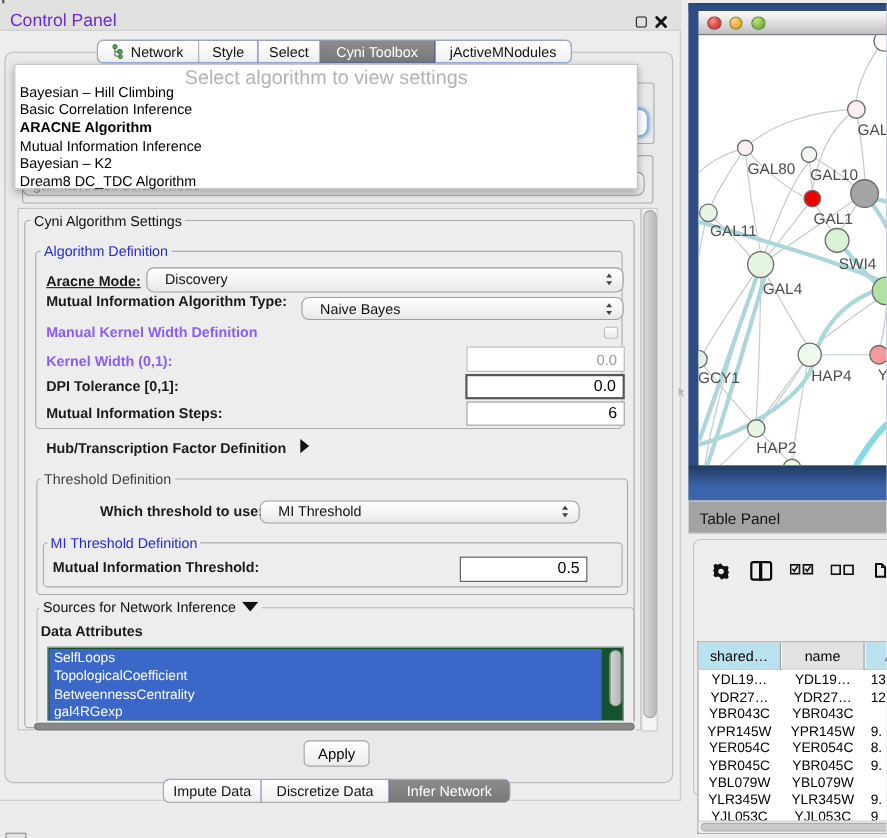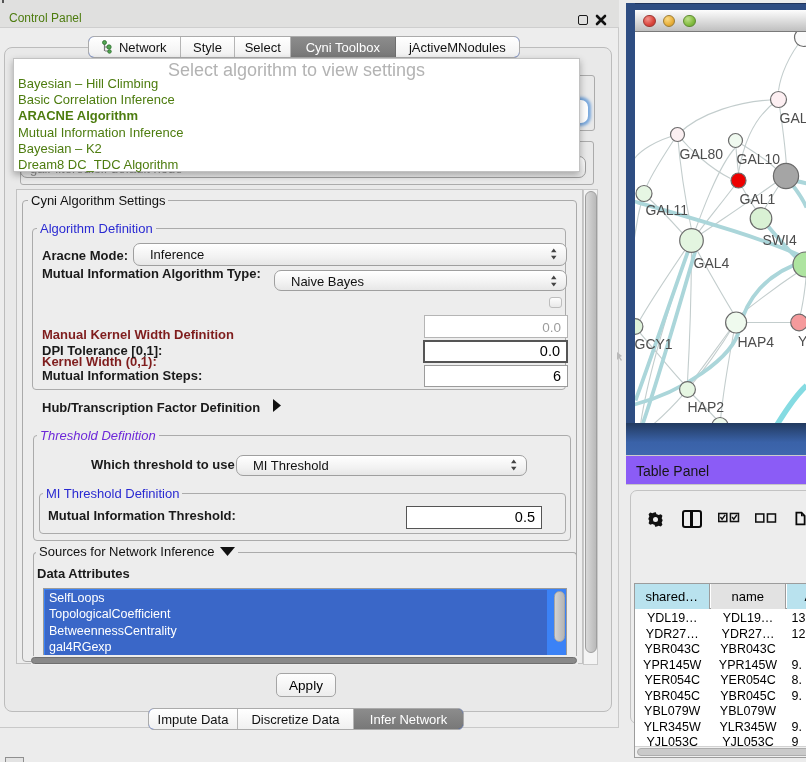--- a/index.html
+++ b/index.html
@@ -1,36 +1,36 @@
 <!DOCTYPE html>
 <html><head>
 <meta charset="utf-8">
 <style>
   * { margin:0; padding:0; box-sizing:border-box; }
   html,body { width:806px; height:762px; background:#ececec; font-family:"Liberation Sans", sans-serif; position:relative; overflow:hidden; }
   .abs { position:absolute; }
   .tb-title { position:absolute; padding:0 3px; background:#ededed; font-size:13px; line-height:13px; white-space:nowrap; }
   .lbl { position:absolute; font-size:13px; font-weight:bold; color:#1a1a1a; white-space:nowrap; line-height:15px; }
-  .lbl.dis { color:#7f1d1d;margin-top:33px; }
+  .lbl.dis { color:#8b5cf6; }
   .combo { position:absolute; border:1px solid #9f9f9f; border-radius:7px; background:linear-gradient(#ffffff,#f2f2f2 60%,#e7e7e7); box-shadow:inset 0 1px 0 #fff; }
   .combo .ct { position:absolute; left:16px; top:50%; transform:translateY(-50%); font-size:13px; color:#111; white-space:nowrap; }
   .combo .ar { position:absolute; right:8.5px; top:50%; transform:translateY(-50%); width:7.5px; height:12.5px; }
   .field { position:absolute; background:#fff; border:1px solid #a8a8a8; font-size:13px; text-align:right; }
   .field span { position:absolute; right:6px; top:50%; transform:translateY(-50%); font-size:14.5px; }
   .seg { position:absolute; height:22px; display:flex; border:1px solid #ababab; border-radius:6px; background:#1d4ed8; overflow:hidden; font-size:13px; }
   .seg > div { display:flex; align-items:center; justify-content:center; border-right:1px solid #b5b5b5; color:#111; background:linear-gradient(#ffffff,#f0f0f0); white-space:nowrap; }
   .seg > div:last-child { border-right:none; }
   .seg > div.sel { background:linear-gradient(#8c8c8c,#787878); color:#fff; border-right-color:#6e6e6e; }
 </style>
 </head>
 <body>
 
 <div class="abs" id="ctrlwin" style="left:0; top:5; width:619px; height:728px; background:#ededed; border-right:1px solid #c9c9c9; border-bottom:1px solid #c9c9c9;"></div>
 <div class="abs" style="left:0; top:5; width:619px; height:28px; background:#e0e0df; border-bottom:1px solid #cecece;">
-  <span style="position:absolute; left:9px; top:11px; font-size:12px; color:#4d7c0f;">Control Panel</span>
+  <span style="position:absolute; left:9px; top:11px; font-size:16px; color:#6d28d9;">Control Panel</span>
   <span style="position:absolute; left:578px; top:15px; width:10px; height:10px; border:1.6px solid #1a1a1a; border-radius:2px;"></span>
   <svg style="position:absolute; left:595px; top:14px;" width="12" height="12" viewBox="0 0 12 12">
       <path d="M2 2 L10 10 M10 2 L2 10" stroke="#111" stroke-width="2.6" stroke-linecap="round"></path>
     </svg>
 </div>
 
 <div class="abs" style="left:4px; top:47px; width:608px; height:665px; background:#e9e9e9; border:1px solid #bcbcbc; border-radius:8px;"></div>
 
 <div class="abs" style="left:20px; top:75px; width:575px; height:56px; border:1px solid #ababab; border-radius:3px; background:#e9e9e9;"></div>
 <div class="abs" style="left:300px; top:100px; width:288px; height:23px; border-radius:7px; background:#fff; box-shadow:0 0 3px 2.5px #79a8dd;"></div>
@@ -47,44 +47,44 @@
         <circle cx="7.5" cy="11.5" r="1.8" fill="#51a551" stroke="#2e6e2e" stroke-width="0.8"></circle>
       </svg>Network</div>
   <div style="width:55px;">Style</div>
   <div style="width:56px;">Select</div>
   <div class="sel" style="width:105px;">Cyni Toolbox</div>
   <div style="width:124px;">jActiveMNodules</div>
 </div>
 
 <div class="abs" style="left:13px; top:58px; width:567px; height:114px; background:#fff; border:1px solid #c2c2c2; box-shadow:0 3px 7px rgba(0,0,0,0.3); z-index:5;">
   <div style="position:absolute; left:0; top:1px; width:100%; text-align:center; font-size:18px; color:#b3b3b3;">Select algorithm to view settings</div>
-  <div style="position:absolute; left:4px; top:17px; font-size:13px; color:#4d7c0f; line-height:16.2px;">
+  <div style="position:absolute; left:4px; top:17px; font-size:13px; color:#000000; line-height:16.2px;">
     Bayesian – Hill Climbing<br>
     Basic Correlation Inference<br>
     <b>ARACNE Algorithm</b><br>
     Mutual Information Inference<br>
     Bayesian – K2<br>
     Dream8 DC_TDC Algorithm
   </div>
 </div>
 
 <div class="abs" style="left:16px; top:189px; width:567px; height:475px; border:1px solid #c2c2c2; background:#ededed;"></div>
 
 <div class="abs" style="left:583px; top:189px; width:15px; height:476px; background:#f4f4f4; border:1px solid #c9c9c9;"></div>
 <div class="abs" style="left:584.5px; top:191px; width:12px; height:462px; border-radius:6px; background:linear-gradient(90deg,#d9d9d9,#b9b9b9); border:1px solid #9e9e9e;"></div>
 
 <div class="abs" style="left:22px; top:200px; width:555px; height:462px; border:1px solid #aaaaaa; border-radius:4px;"></div>
 <span class="tb-title" style="left:28px; top:194px; color:#111;">Cyni Algorithm Settings</span>
 
 <div class="abs" style="left:32px; top:228px; width:534px; height:162px; border:1px solid #ababab; border-radius:4px;"></div>
 <span class="tb-title" style="left:37px; top:222px; color:#2a2ad2;">Algorithm Definition</span>
 
-<span class="lbl" style="left:42px; top:248px;">Aracne Mode:</span>
+<span class="lbl" style="left:42px; top:248px;text-decoration:underline;">Aracne Mode:</span>
 <div class="combo" style="left:133px; top:242.5px; width:434px; height:23px;">
-    <span class="ct">Inference</span>
+    <span class="ct">Discovery</span>
     <svg class="ar" viewBox="0 0 9 14">
       <path d="M4.5 0.5 L7.8 5 L1.2 5 Z M4.5 13.5 L7.8 9 L1.2 9 Z" fill="#444"></path>
     </svg>
   </div>
 
 <span class="lbl" style="left:42px; top:266px;">Mutual Information Algorithm Type:</span>
 <div class="combo" style="left:274px; top:270px; width:293px; height:21px;">
     <span class="ct">Naive Bayes</span>
     <svg class="ar" viewBox="0 0 9 14">
       <path d="M4.5 0.5 L7.8 5 L1.2 5 Z M4.5 13.5 L7.8 9 L1.2 9 Z" fill="#444"></path>
@@ -108,46 +108,46 @@
 <div class="field" style="left:424px; top:365px; width:144px; height:22px; border-color:#9b9b9b;">
     <span style="color:#000;">6</span>
   </div>
 
 <span class="lbl" style="left:42px; top:400px; font-size:13px;">Hub/Transcription Factor Definition</span>
 <svg class="abs" style="left:272px; top:399px;" width="10" height="13" viewBox="0 0 10 13">
     <path d="M1 0 L9 6.5 L1 13 Z" fill="#111"></path>
   </svg>
 
 <div class="abs" style="left:33px; top:435px; width:538px; height:106px; border:1px solid #ababab; border-radius:4px;"></div>
-<span class="tb-title" style="left:37px; top:429px; color:#6d28d9;font-style:italic;">Threshold Definition</span>
+<span class="tb-title" style="left:37px; top:429px; color:#404040;">Threshold Definition</span>
 
 <span class="lbl" style="left:91px; top:457px;">Which threshold to use:</span>
 <div class="combo" style="left:236px; top:454.5px; width:291px; height:21.5px;">
     <span class="ct">MI Threshold</span>
     <svg class="ar" viewBox="0 0 9 14">
       <path d="M4.5 0.5 L7.8 5 L1.2 5 Z M4.5 13.5 L7.8 9 L1.2 9 Z" fill="#444"></path>
     </svg>
   </div>
 
 <div class="abs" style="left:39px; top:493px; width:527px; height:41px; border:1px solid #ababab; border-radius:4px;"></div>
 <span class="tb-title" style="left:43px; top:487px; color:#2a2ad2;">MI Threshold Definition</span>
 
 <span class="lbl" style="left:48px; top:508px;">Mutual Information Threshold:</span>
-<div class="field" style="left:406px; top:505.5px; width:136px; height:23.5px; border:1.5px solid #555;padding-left:15px;">
+<div class="field" style="left:418px; top:505.5px; width:116px; height:23.5px; border:1.5px solid #555;padding-left:15px;">
     <span style="color:#000;">0.5</span>
   </div>
 
 <div class="abs" style="left:33px; top:552px; width:544px; height:111px; border:1px solid #ababab; border-radius:4px; border-bottom:none;"></div>
 <span class="tb-title" style="left:36px; top:545px; color:#111;">Sources for Network Inference <svg width="15" height="9" viewBox="0 0 15 9" style="margin-left:2px;">
       <path d="M0 0 L15 0 L7.5 9 Z" fill="#111"></path>
     </svg></span>
 
 <span class="lbl" style="left:37px; top:566px;">Data Attributes</span>
 
-<div class="abs" style="left:43px; top:588px; width:524px; height:67px; background:#3b82f6; border:1px solid #9a9a9a; border-bottom:none; overflow:hidden;">
+<div class="abs" style="left:43px; top:588px; width:524px; height:67px; background:#14532d; border:1px solid #9a9a9a; border-bottom:none; overflow:hidden;">
   <div style="position:absolute; left:1px; top:1px; width:502px; height:65.2px; background:#3a67c8; color:#fff; font-size:12.5px; line-height:16.3px; padding-left:4px;">SelfLoops<br>TopologicalCoefficient<br>BetweennessCentrality<br>gal4RGexp</div>
   <div style="position:absolute; left:510px; top:2px; width:11px; height:51px; border-radius:6px; background:linear-gradient(90deg,#d2d2d2,#b5b5b5); border:1px solid #a5a5a5;"></div>
 </div>
 
 <div class="abs" style="left:31px; top:655.5px; width:547px; height:9px; background:#ededed;"></div>
 <div class="abs" style="left:31px; top:656.5px; width:546px; height:7px; border-radius:4px; background:#898989; border:1px solid #6f6f6f;"></div>
 
 <div class="abs" style="left:276px; top:673px; width:60px; height:24px; border:1px solid #a5a5a5; border-radius:5px; background:linear-gradient(#fefefe,#ededed); font-size:13.5px; display:flex; align-items:center; justify-content:center;">Apply</div>
 
 <div class="seg" style="left:148px; top:708px; z-index:3;">
@@ -239,21 +239,21 @@
     <text x="762" y="244">SWI4</text>
     <text x="693" y="267">GAL4</text>
     <text x="634" y="348">GCY1</text>
     <text x="737" y="346">HAP4</text>
     <text x="797.5" y="345">Y</text>
     <text x="687" y="411">HAP2</text>
   </g>
 </svg>
 </div>
 
-<div class="abs" style="left:626px; top:455px; width:180px; height:30px; background:#8b5cf6; border-top:1px solid #cccccc; border-bottom:1px solid #c6c6c6;">
+<div class="abs" style="left:626px; top:455px; width:180px; height:30px; background:#a3a3a3; border-top:1px solid #cccccc; border-bottom:1px solid #c6c6c6;">
   <span style="position:absolute; left:10px; top:7px; font-size:14px; color:#161616;">Table Panel</span>
 </div>
 
 <div class="abs" style="left:630px; top:490px; width:200px; height:234px; background:#ededed; border:1px solid #c3c3c3; border-radius:7px;"></div>
 
 <svg class="abs" style="left:647.5px; top:511.5px;" width="15" height="15" viewBox="0 0 18 18">
   <path fill="#111" d="M9 0 l1.3 2.6 a6.6 6.6 0 0 1 2.3 1 L15.4 2.7 l1.9 1.9 -0.9 2.8 a6.6 6.6 0 0 1 1 2.3 L18 9 l-0.6 1.3 a6.6 6.6 0 0 1 -1 2.3 l0.9 2.8 -1.9 1.9 -2.8 -0.9 a6.6 6.6 0 0 1 -2.3 1 L9 18 7.7 15.4 a6.6 6.6 0 0 1 -2.3 -1 L2.6 15.3 0.7 13.4 l0.9 -2.8 a6.6 6.6 0 0 1 -1 -2.3 L0 9 l0.6 -1.3 a6.6 6.6 0 0 1 1 -2.3 L0.7 2.6 2.6 0.7 l2.8 0.9 a6.6 6.6 0 0 1 2.3 -1 Z"></path>
   <circle cx="9" cy="9" r="3" fill="#ededed"></circle>
 </svg>
 <div class="abs" style="left:681.5px; top:509.5px; width:20px; height:18px; border:2.6px solid #0a0a0a; border-radius:3px;"></div>

